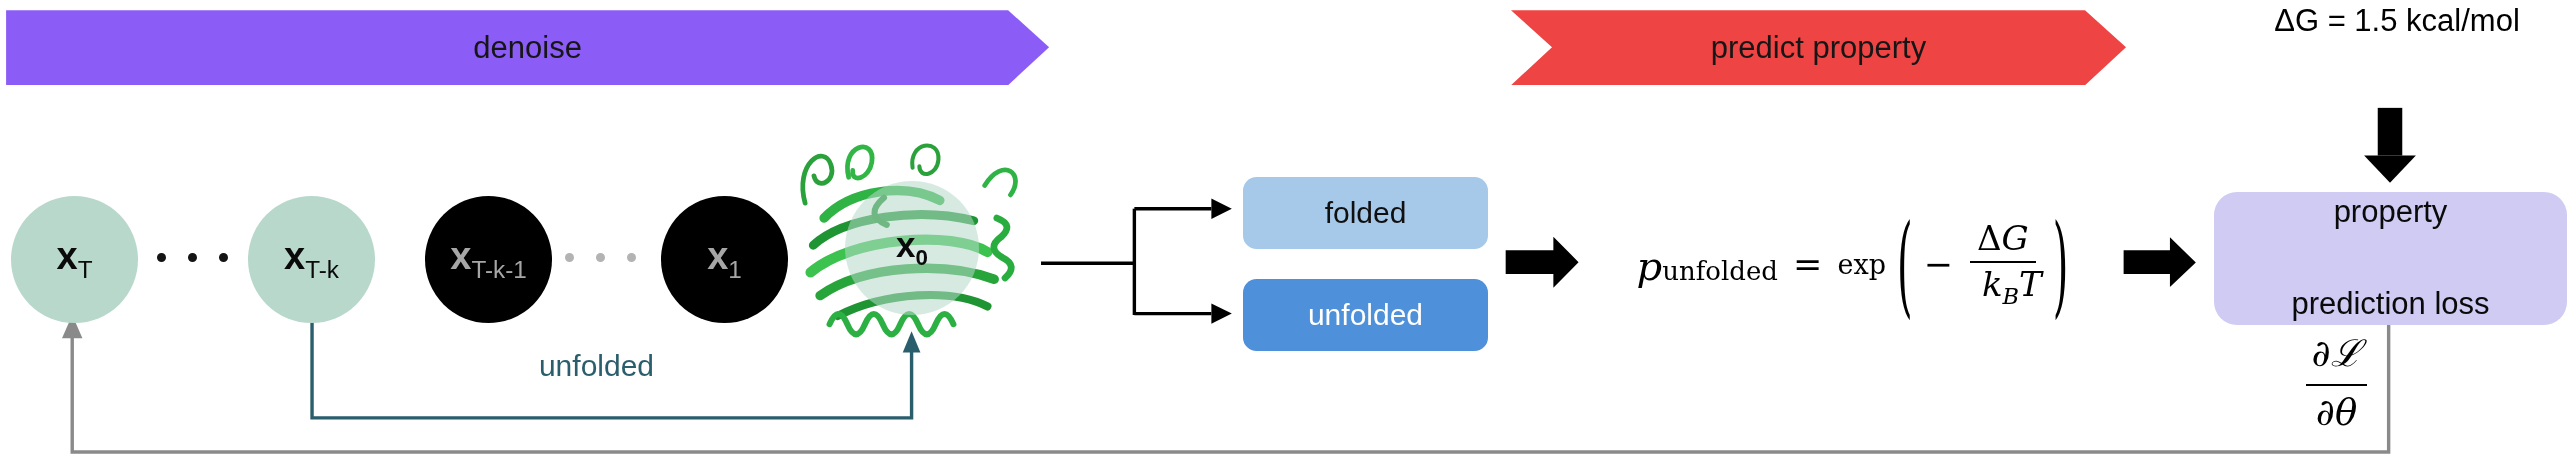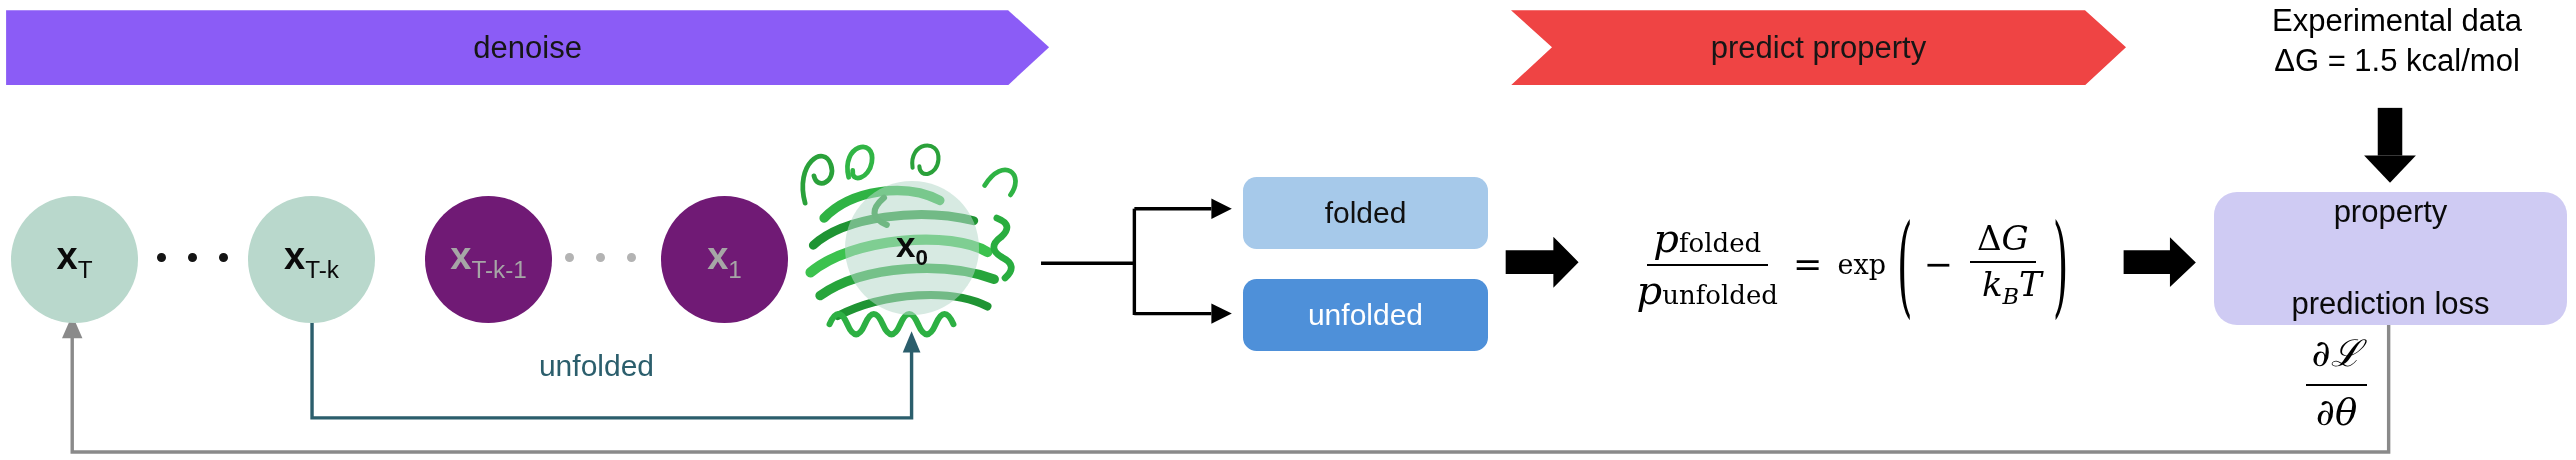--- a/index.html
+++ b/index.html
@@ -17,21 +17,21 @@
         clip-path:polygon(0 0,574px 0,615px 37px,574px 75px,0 75px,41px 37px);}
 
   
   .exp-block{position:absolute;left:2218px;top:1.4px;width:358px;text-align:center;
              font-size:31px;line-height:1.28;color:#000;}
 
   
   .state{position:absolute;top:196px;width:127px;height:127px;border-radius:50%;
          display:flex;align-items:center;justify-content:center;}
   .state.green{background:#b9d8cc;color:#0a0a0a;}
-  .state.gray{background:#701a75;color:#a6a6a6;}
+  .state.gray{background:#000000;color:#a6a6a6;}
   .state-label{font-weight:700;font-size:38px;line-height:1;}
   .state-label sub{font-weight:400;font-size:0.64em;}
   .state-x0-label sub{font-weight:700;}
   .dot{position:absolute;top:253px;width:8.9px;height:8.9px;border-radius:50%;}
   .dot.black{background:#141414;}
   .dot.gray{background:#b3b3b3;}
 
   
   .x0-circle{position:absolute;left:845px;top:181px;width:134px;height:134px;border-radius:50%;
              background:rgba(183,216,202,0.55);display:flex;align-items:center;justify-content:center;
@@ -87,21 +87,20 @@
 <div class="canvas">
 
   <div class="band band-denoise">
     <span>denoise</span>
   </div>
   <div class="band band-predict">
     <span>predict property</span>
   </div>
 
   <div class="exp-block">
-    <div>Experimental data</div>
     <div>ΔG = 1.5 kcal/mol</div>
   </div>
 
   <svg class="connectors" width="2576" height="461" viewBox="0 0 3781 676">
 
     <path d="M3506,463 L3506,663 L106,663 L106,494" fill="none" stroke="#8a8a8a" stroke-width="5"></path>
     <polygon points="91,496 121,496 106,462" fill="#8a8a8a"></polygon>
 
     <path d="M458,473 L458,613 L1338,613 L1338,514" fill="none" stroke="#2b5e6c" stroke-width="5"></path>
     <polygon points="1325,517 1351,517 1338,486" fill="#2b5e6c"></polygon>
@@ -165,21 +164,20 @@
 
   <div class="cls-box cls-folded">
     <span>folded</span>
   </div>
   <div class="cls-box cls-unfolded">
     <span>unfolded</span>
   </div>
 
   <div class="formula">
     <span class="frac">
-      <span class="num"><span class="p-var">p</span><span class="p-sub">folded</span></span>
       <span class="den"><span class="p-var">p</span><span class="p-sub">unfolded</span></span>
     </span>
     <span class="f-eq">=</span>
     <span class="f-exp">exp</span>
     <span class="bigparen">(</span>
     <span class="f-minus">−</span>
     <span class="frac">
       <span class="num dg"><span>Δ</span><i>G</i></span>
       <span class="den kbt"><span>k</span><sub>B</sub><span>T</span></span>
     </span>

